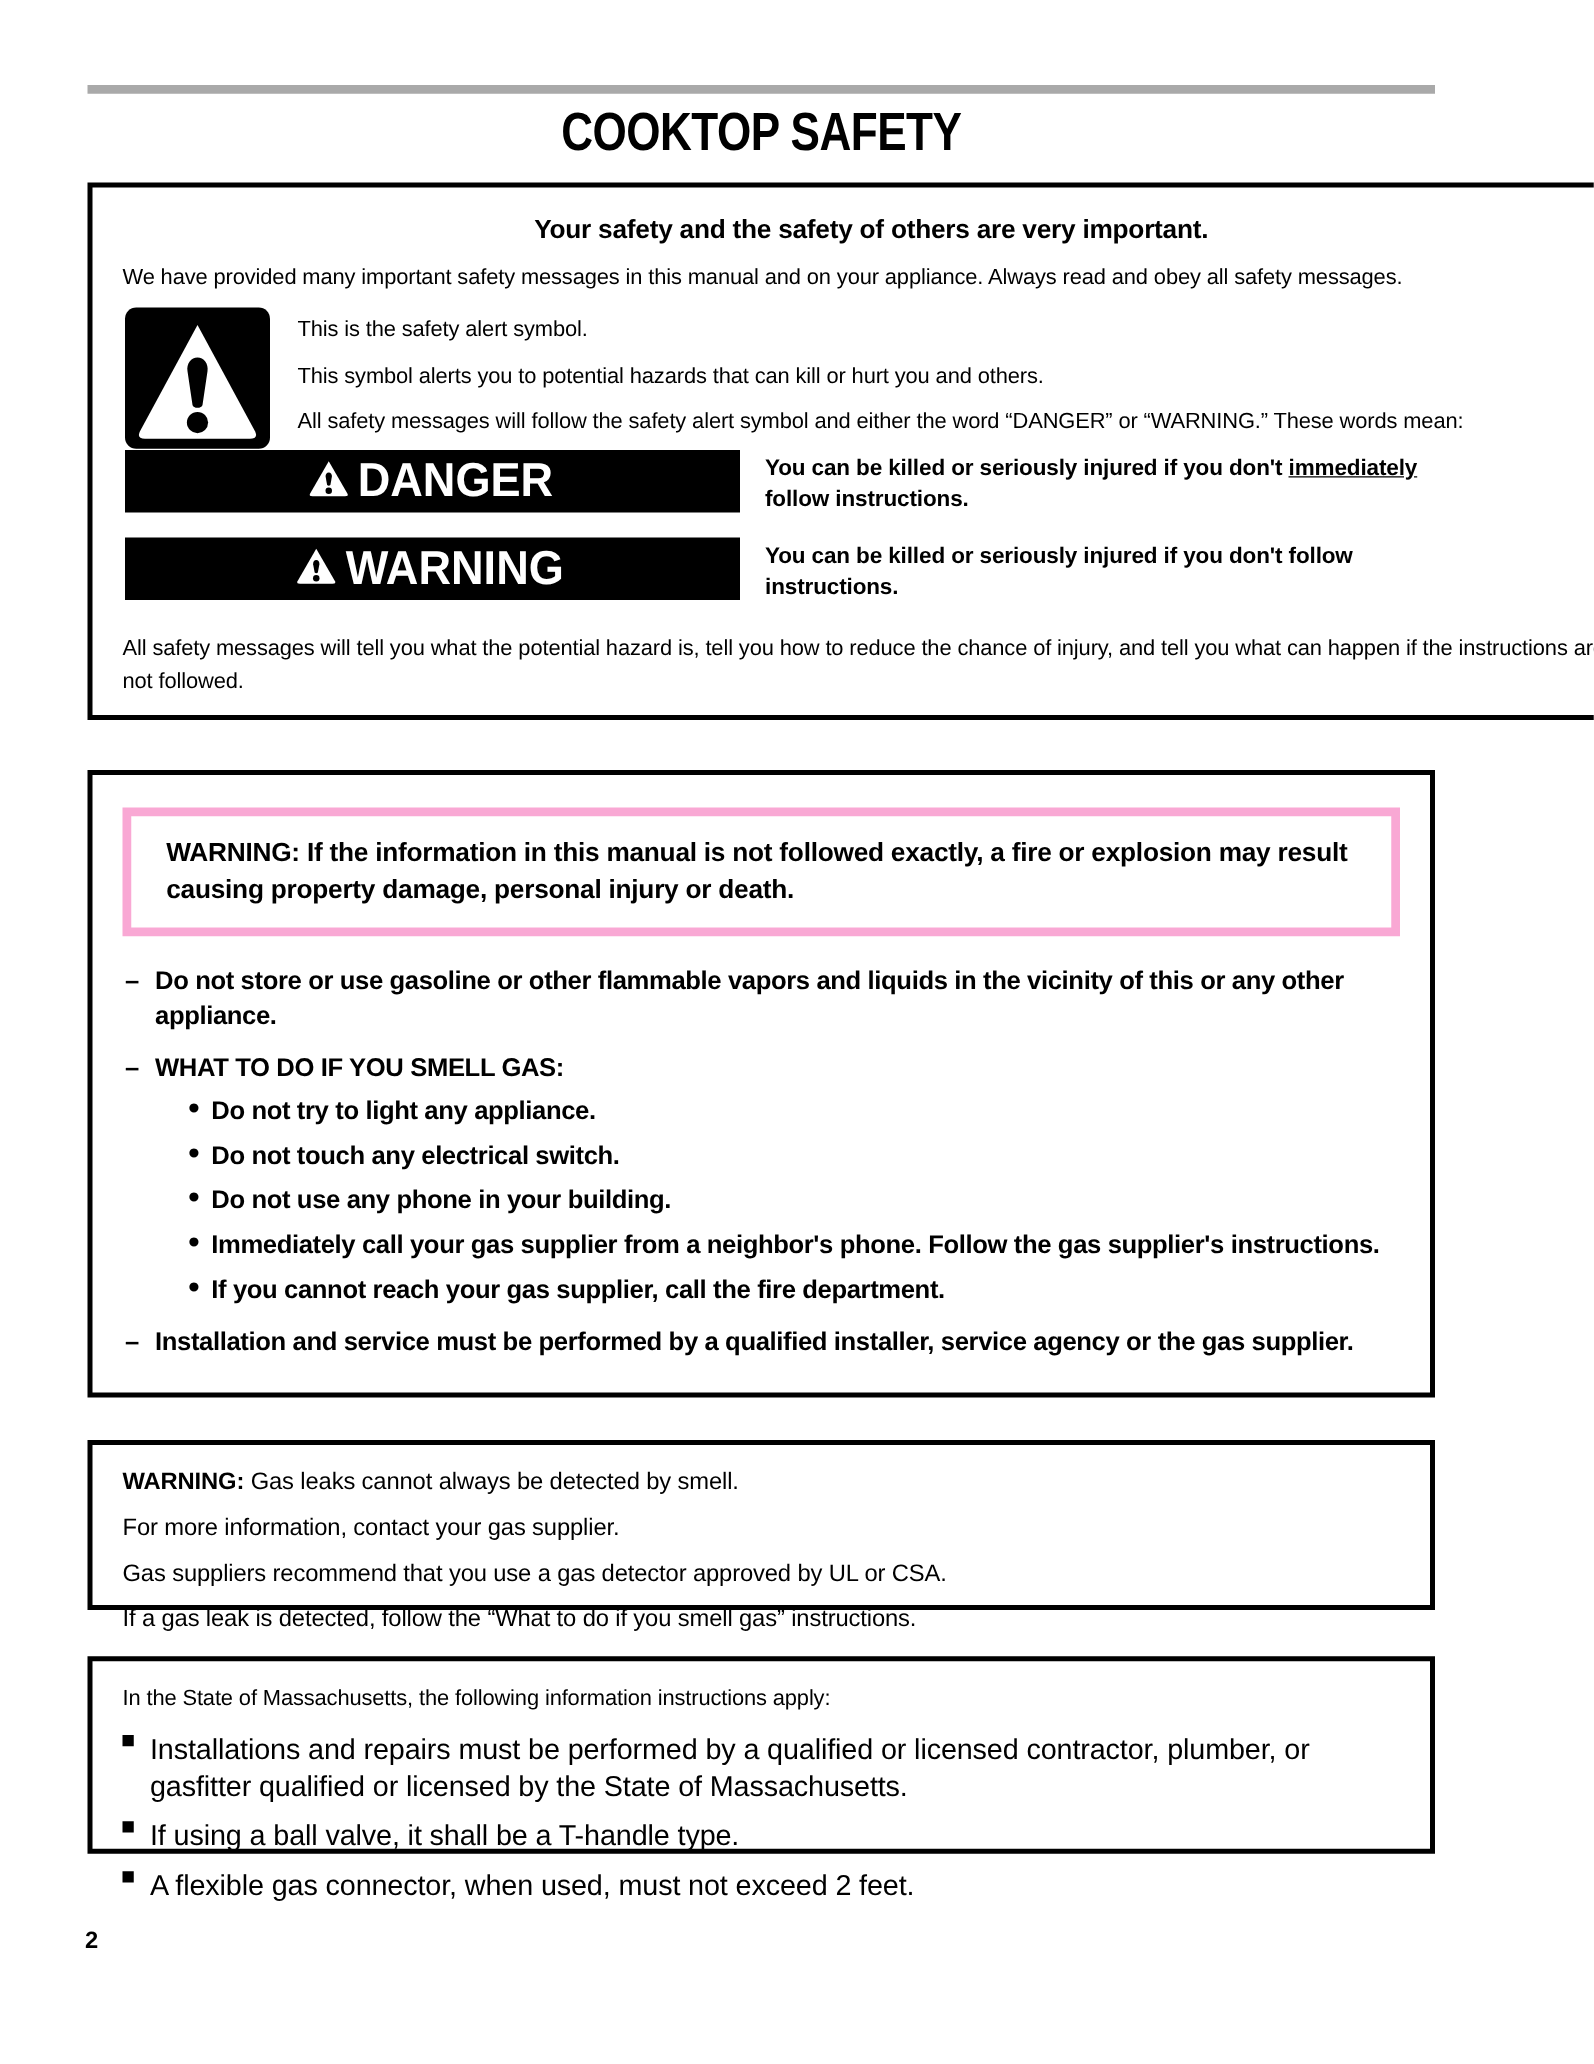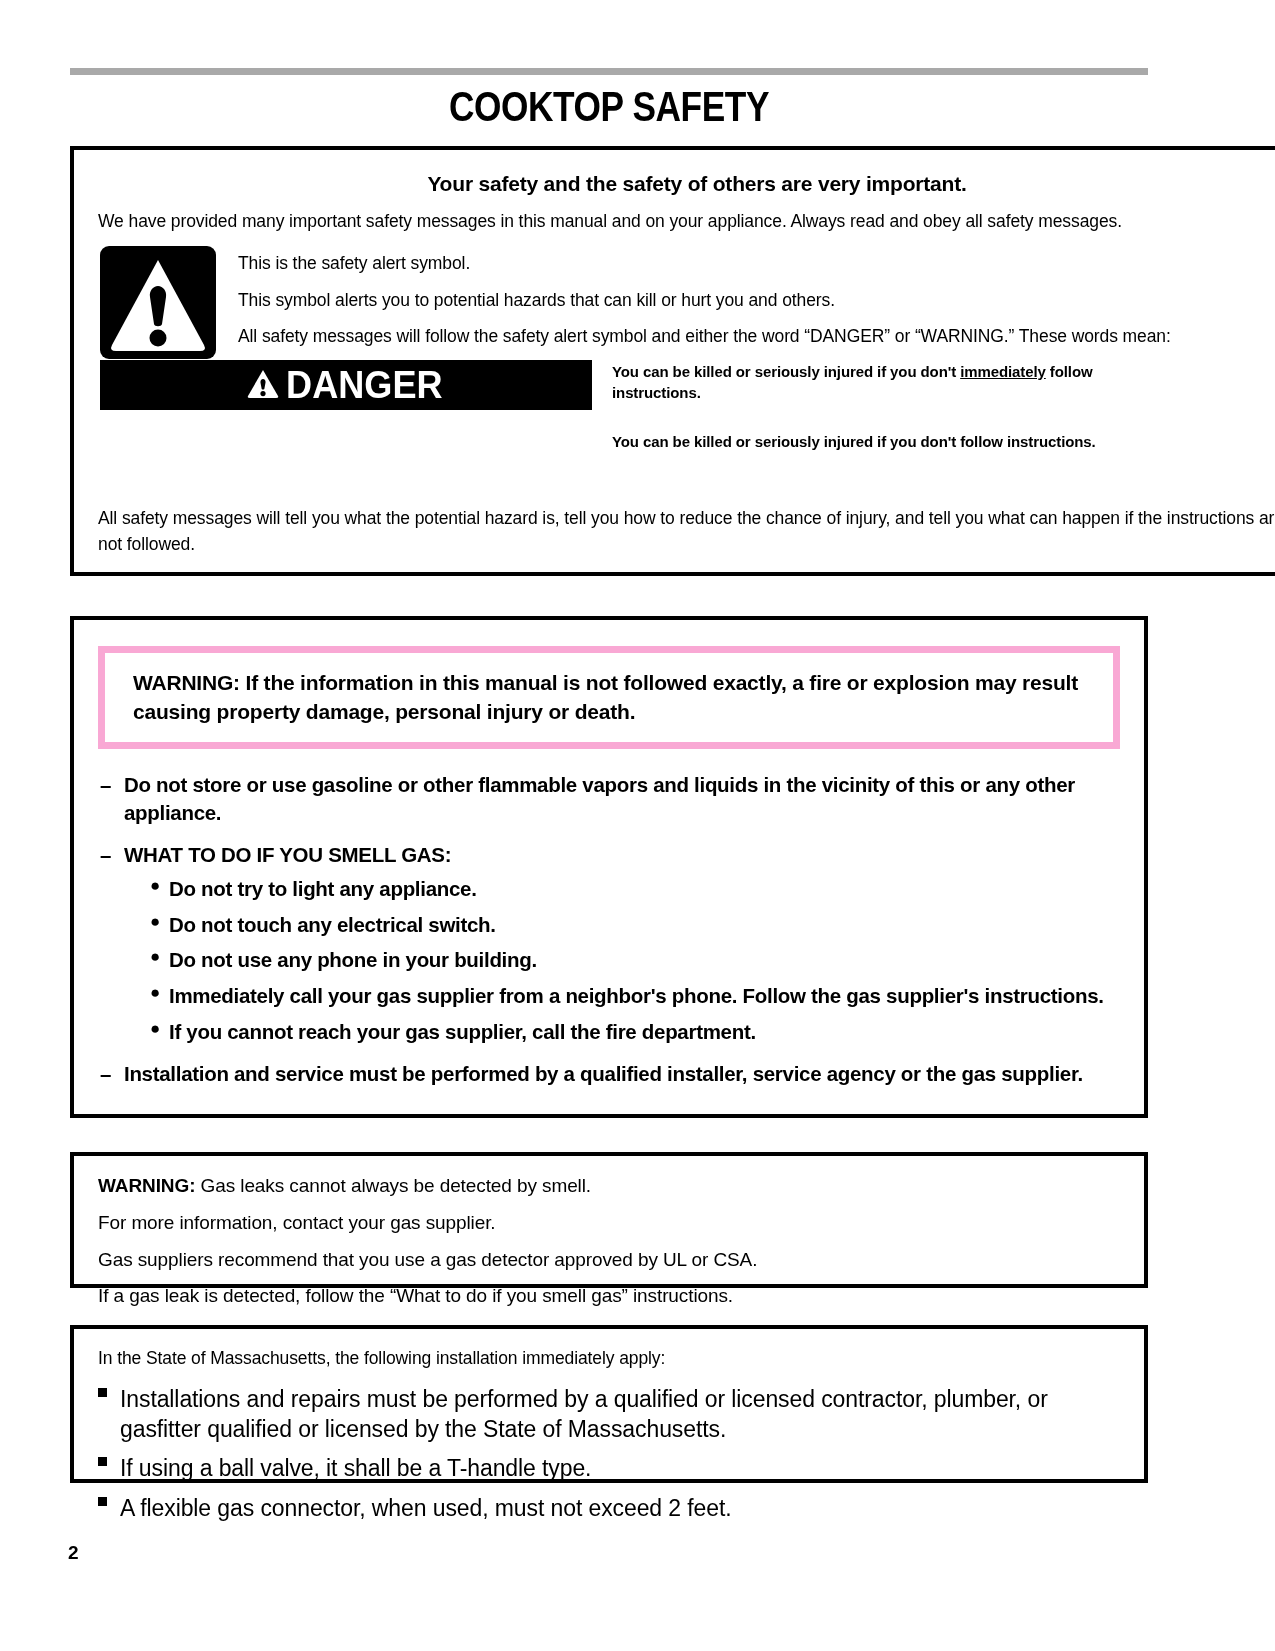--- a/index.html
+++ b/index.html
@@ -130,21 +130,21 @@
     font-weight: bold;
     letter-spacing: 0px;
     line-height: 1;
     transform: scaleX(0.95);
   }
   .signal-text {
     position: absolute;
     left: 512px;
     top: 2px;
     width: 540px;
-    font-size: 15px;
+    font-size: 18px;
     font-weight: bold;
     line-height: 1.35;
     letter-spacing: -0.1px;
   }
   .signal-text .ul { text-decoration: underline; }
 
   .b1-foot {
     font-size: 17.5px;
     line-height: 1.45;
     margin: 22px 24px 0 24px;
@@ -307,20 +307,30 @@
           </svg>
         </span>
         <span class="sig-word">DANGER</span>
       </div>
       <div class="signal-text">
         <span>You can be killed or seriously injured if you don't </span><span class="ul">immediately</span><span> follow instructions.</span>
       </div>
     </div>
 
     <div class="signal-block second">
+      <div class="signal-bar">
+        <span class="sig-tri">
+          <svg width="34" height="31" viewBox="0 0 34 31" aria-hidden="true">
+            <path d="M17 2 L32 28 Q33 30 30 30 L4 30 Q1 30 2 28 Z" fill="#ffffff"></path>
+            <path d="M17 11 C18.6 11 19.8 12.6 19.5 14.4 L18.3 21 Q17 22.2 15.7 21 L14.5 14.4 C14.2 12.6 15.4 11 17 11 Z" fill="#000000"></path>
+            <circle cx="17" cy="25.6" r="2.6" fill="#000000"></circle>
+          </svg>
+        </span>
+        <span class="sig-word">WARNING</span>
+      </div>
       <div class="signal-text">You can be killed or seriously injured if you don't follow instructions.</div>
     </div>
 
     <div class="b1-foot">All safety messages will tell you what the potential hazard is, tell you how to reduce the chance of injury, and tell you what can happen if the instructions are not followed.</div>
   </div>
 
   <div class="box" id="box-gas">
 
     <div class="inner-warning">
       <p>WARNING: If the information in this manual is not followed exactly, a fire or explosion may result causing property damage, personal injury or death.</p>
@@ -369,21 +379,21 @@
   </div>
 
   <div class="box" id="box-leak">
     <p><span class="lead">WARNING:</span><span> Gas leaks cannot always be detected by smell.</span></p>
     <p>For more information, contact your gas supplier.</p>
     <p>Gas suppliers recommend that you use a gas detector approved by UL or CSA.</p>
     <p>If a gas leak is detected, follow the “What to do if you smell gas” instructions.</p>
   </div>
 
   <div class="box" id="box-mass">
-    <p class="intro">In the State of Massachusetts, the following installation immediately apply:</p>
+    <p class="intro">In the State of Massachusetts, the following information instructions apply:</p>
     <div class="sq-list">
       <div class="sq-item">
         <span class="sq"></span>
         <span>Installations and repairs must be performed by a qualified or licensed contractor, plumber, or gasfitter qualified or licensed by the State of Massachusetts.</span>
       </div>
       <div class="sq-item">
         <span class="sq"></span>
         <span>If using a ball valve, it shall be a T-handle type.</span>
       </div>
       <div class="sq-item">

